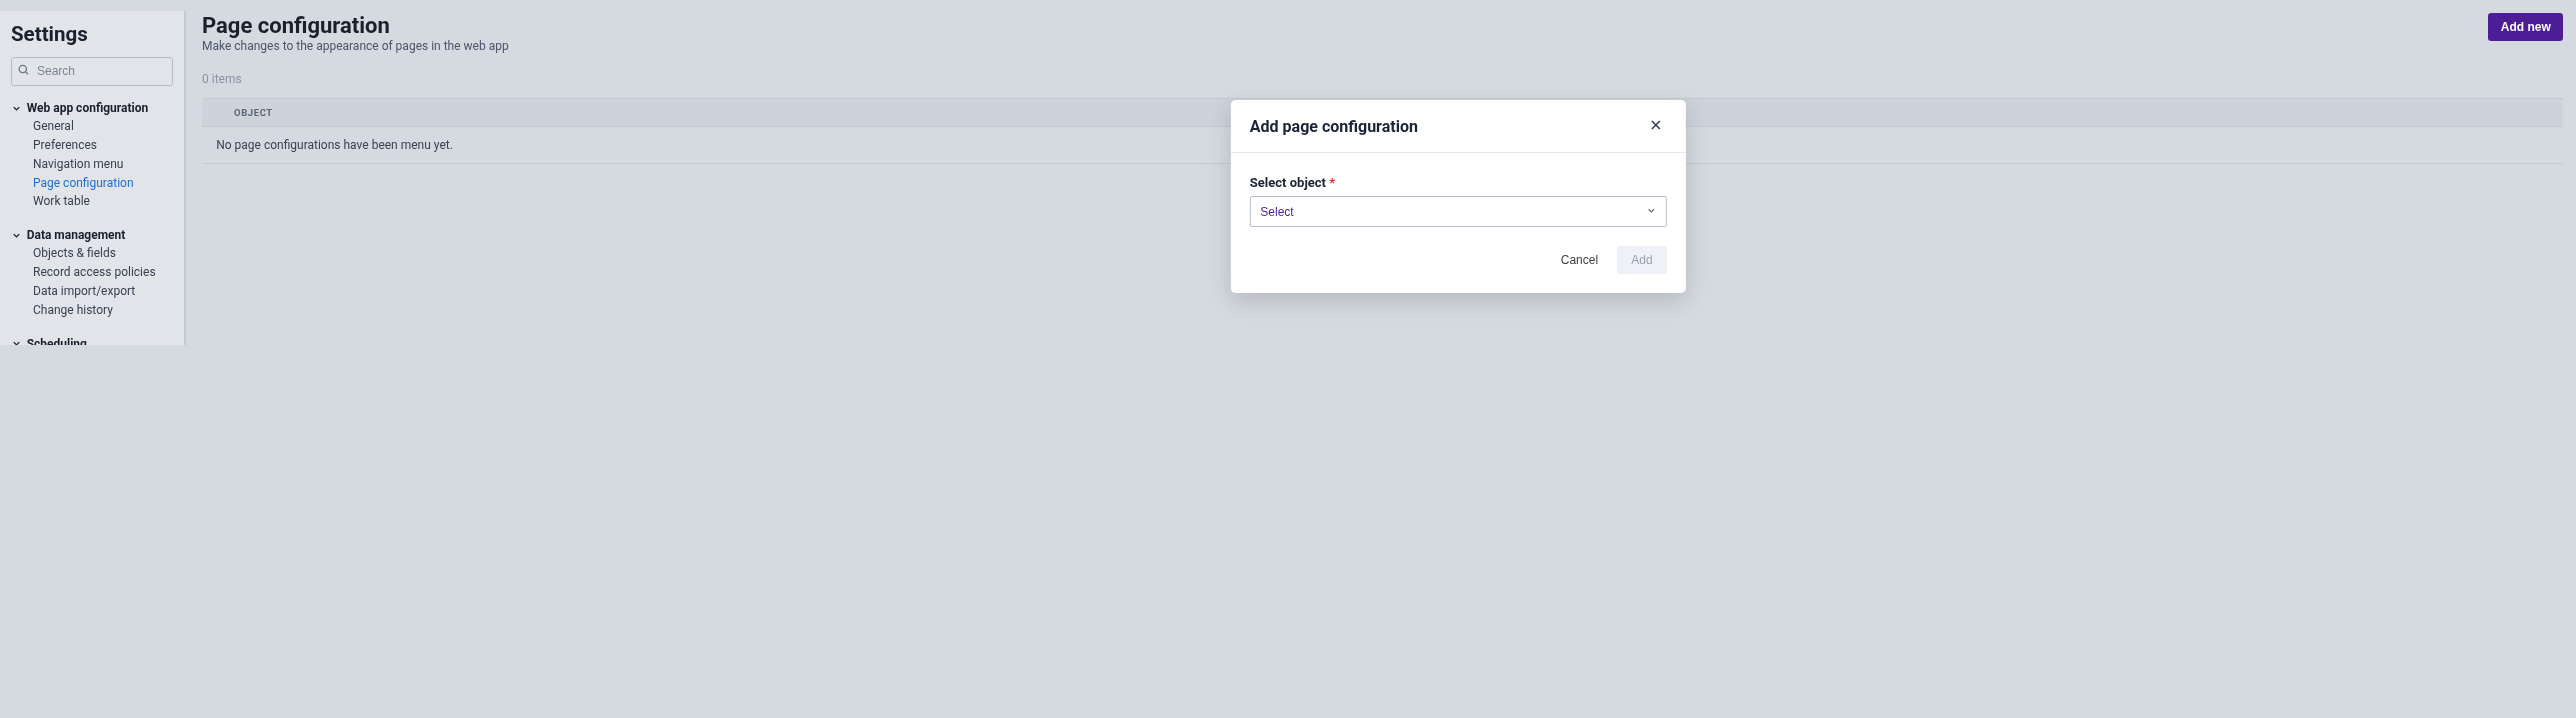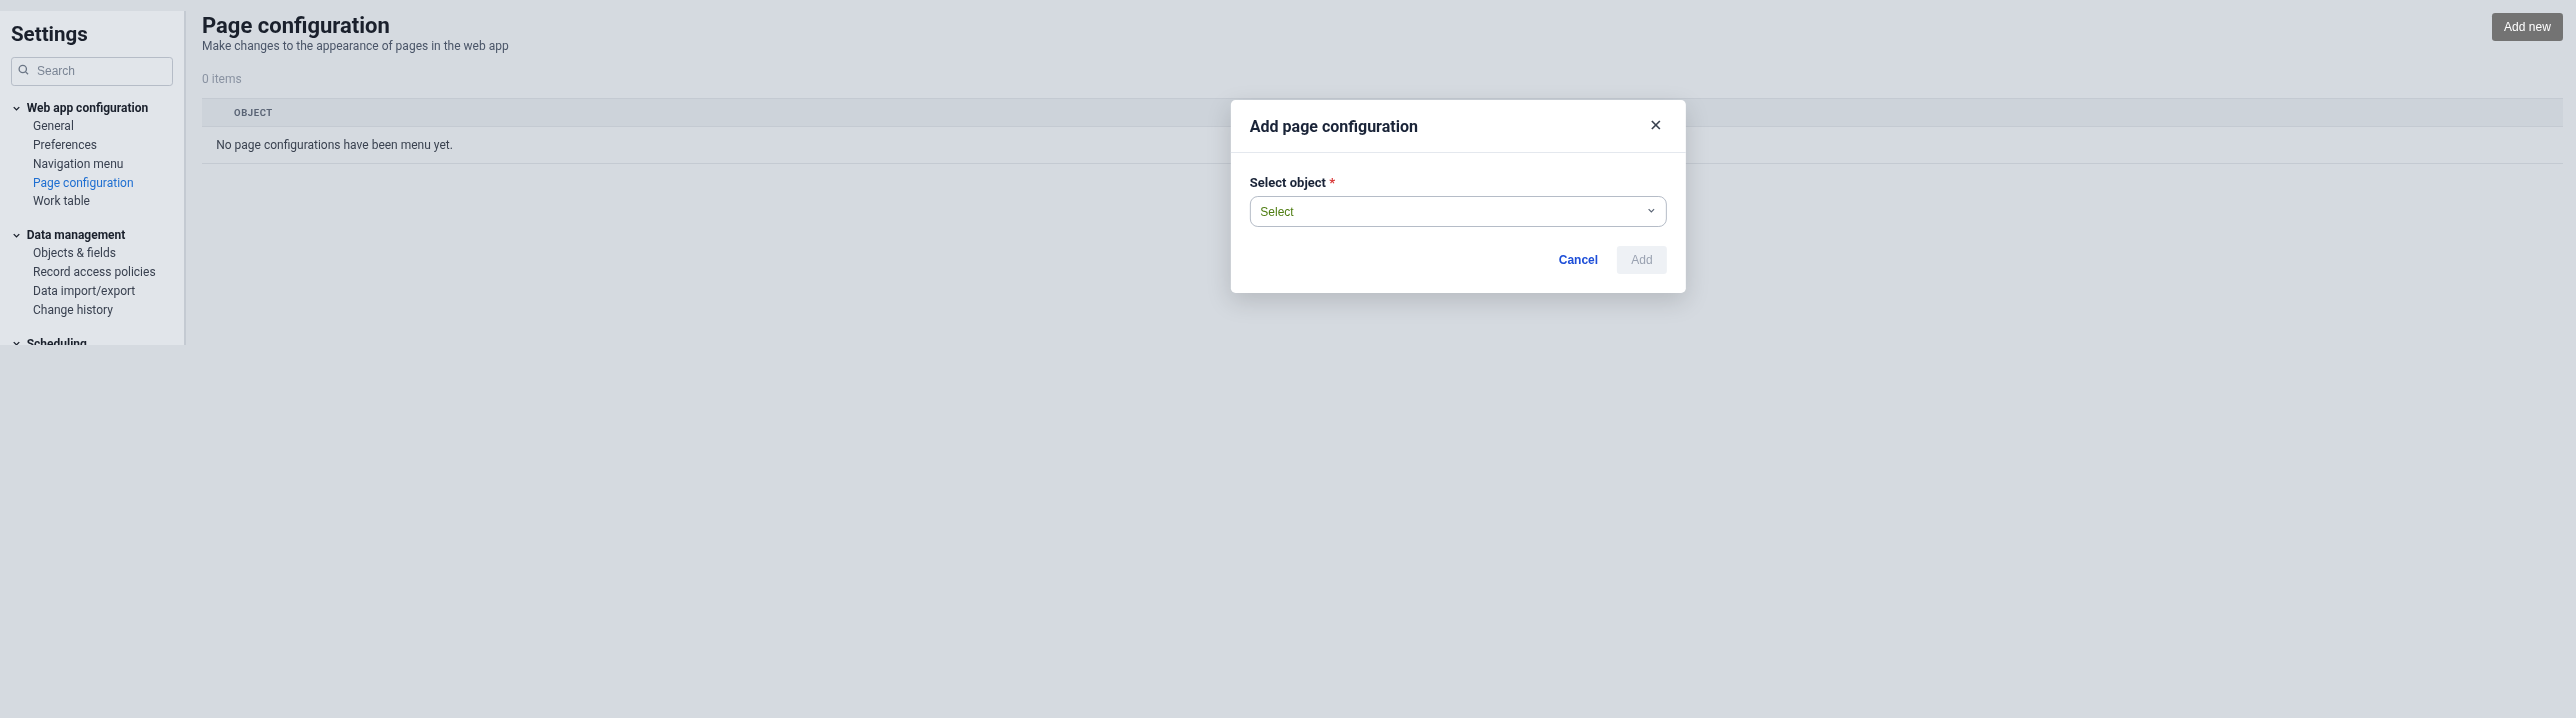--- a/index.html
+++ b/index.html
@@ -99,27 +99,27 @@
       font-size: 22px;
       font-weight: 700;
       color: #1a202c;
       margin-bottom: 1.6px;
     }
     .page-subtitle {
       font-size: 12px;
       color: #4a5568;
     }
     .btn-primary {
-      background: #737373;
+      background: #4c1d95;
       color: #fff;
       border: none;
       border-radius: 3.2px;
       padding: 7.1px 12.6px;
       font-size: 12px;
-      font-weight: 400;
+      font-weight: 700;
       cursor: pointer;
     }
     .item-count {
       font-size: 12px;
       color: #8a93a2;
       margin-bottom: 12px;
     }
     .table-wrap {
       border: 0.8px solid #c4cad2;
       border-left: none;
@@ -187,45 +187,44 @@
     .required {
       color: #d93636;
     }
     .select-wrap {
       position: relative;
     }
     .select-input {
       width: 100%;
       padding: 7.1px 9.5px;
       border: 0.8px solid #b5bcc7;
-      border-radius: 8px;
-      font-size: 12px;
-      color: #4d7c0f;
+      border-radius: 2px;
+      font-size: 12px;
+      color: #4c1d95;
       background: #fff;
       text-align: left;
       cursor: pointer;
       display: flex;
       justify-content: space-between;
       align-items: flex-end;
     }
     .modal-footer {
       display: flex;
       justify-content: flex-end;
       gap: 8px;
       padding: 0 19px 19px 19px;
     }
     .btn-text {
       background: none;
       border: none;
       padding: 7.1px 11px;
       font-size: 12px;
-      color: #1d4ed8;
+      color: #404040;
       cursor: pointer;
       border-radius: 3.2px;
-      font-weight: bold;
     }
     .btn-disabled {
       background: #eef1f5;
       border: none;
       padding: 7.1px 14.2px;
       font-size: 12px;
       color: #9aa2b1;
       border-radius: 3.2px;
       cursor: not-allowed;
     }

